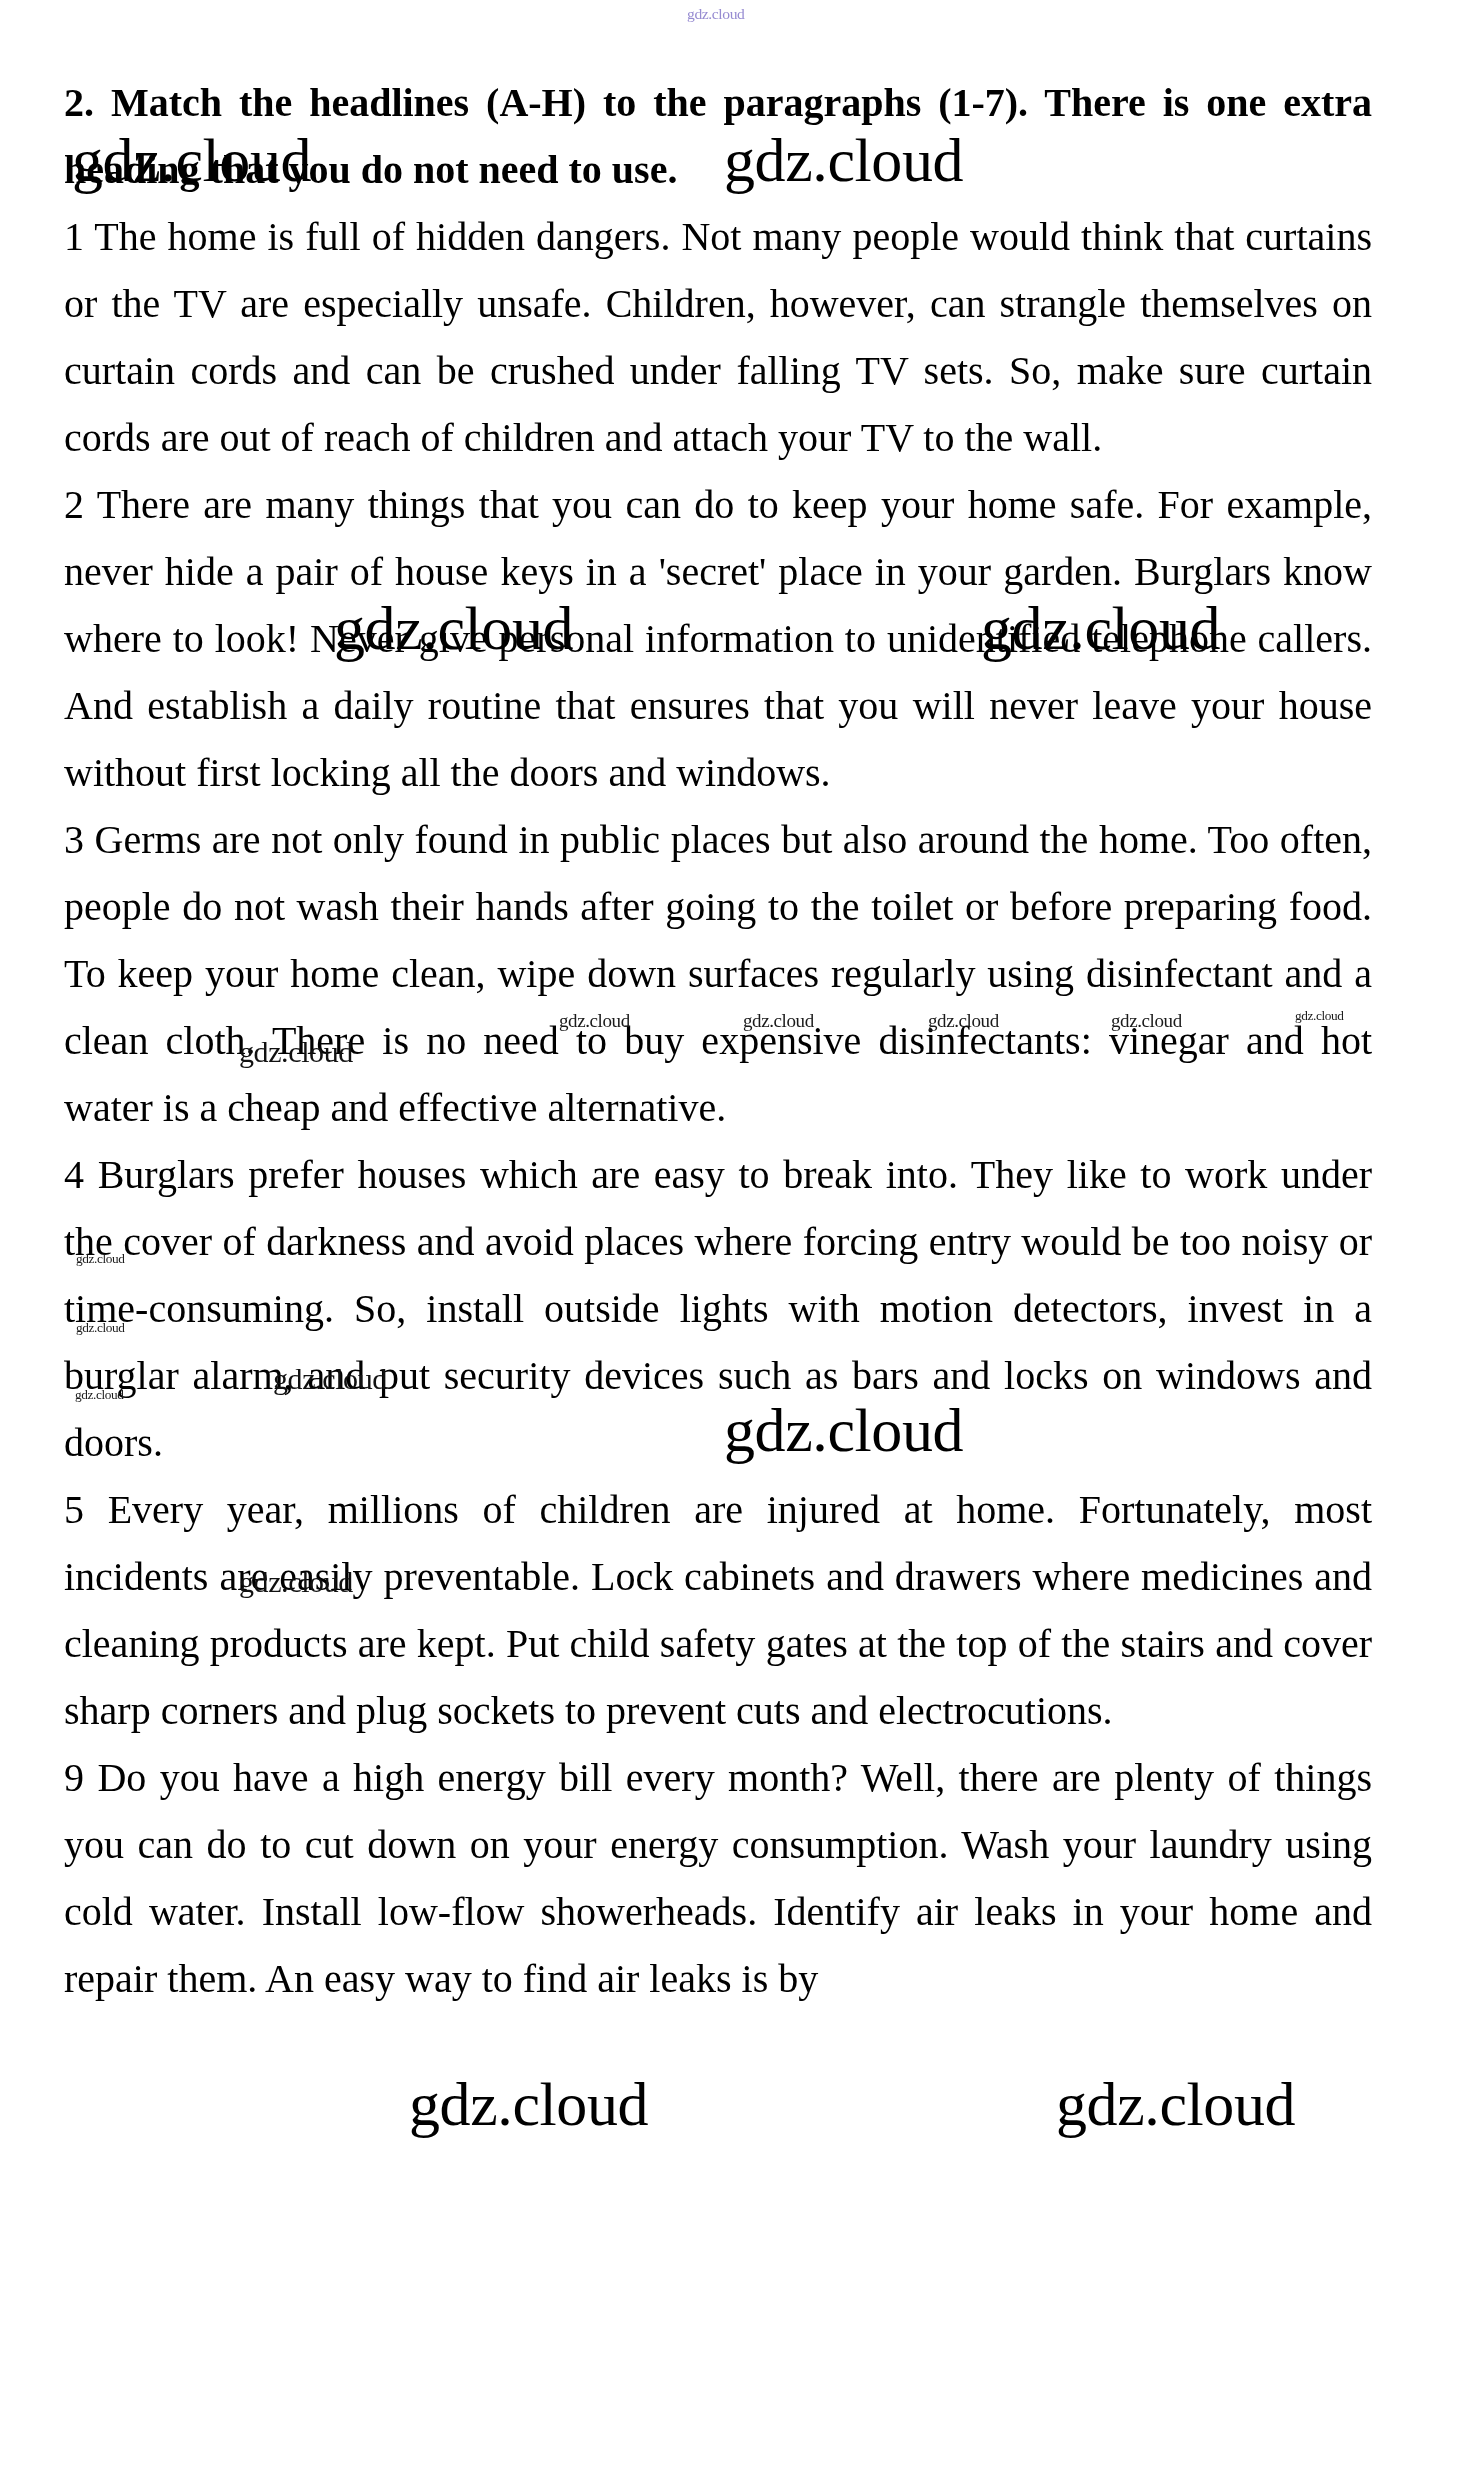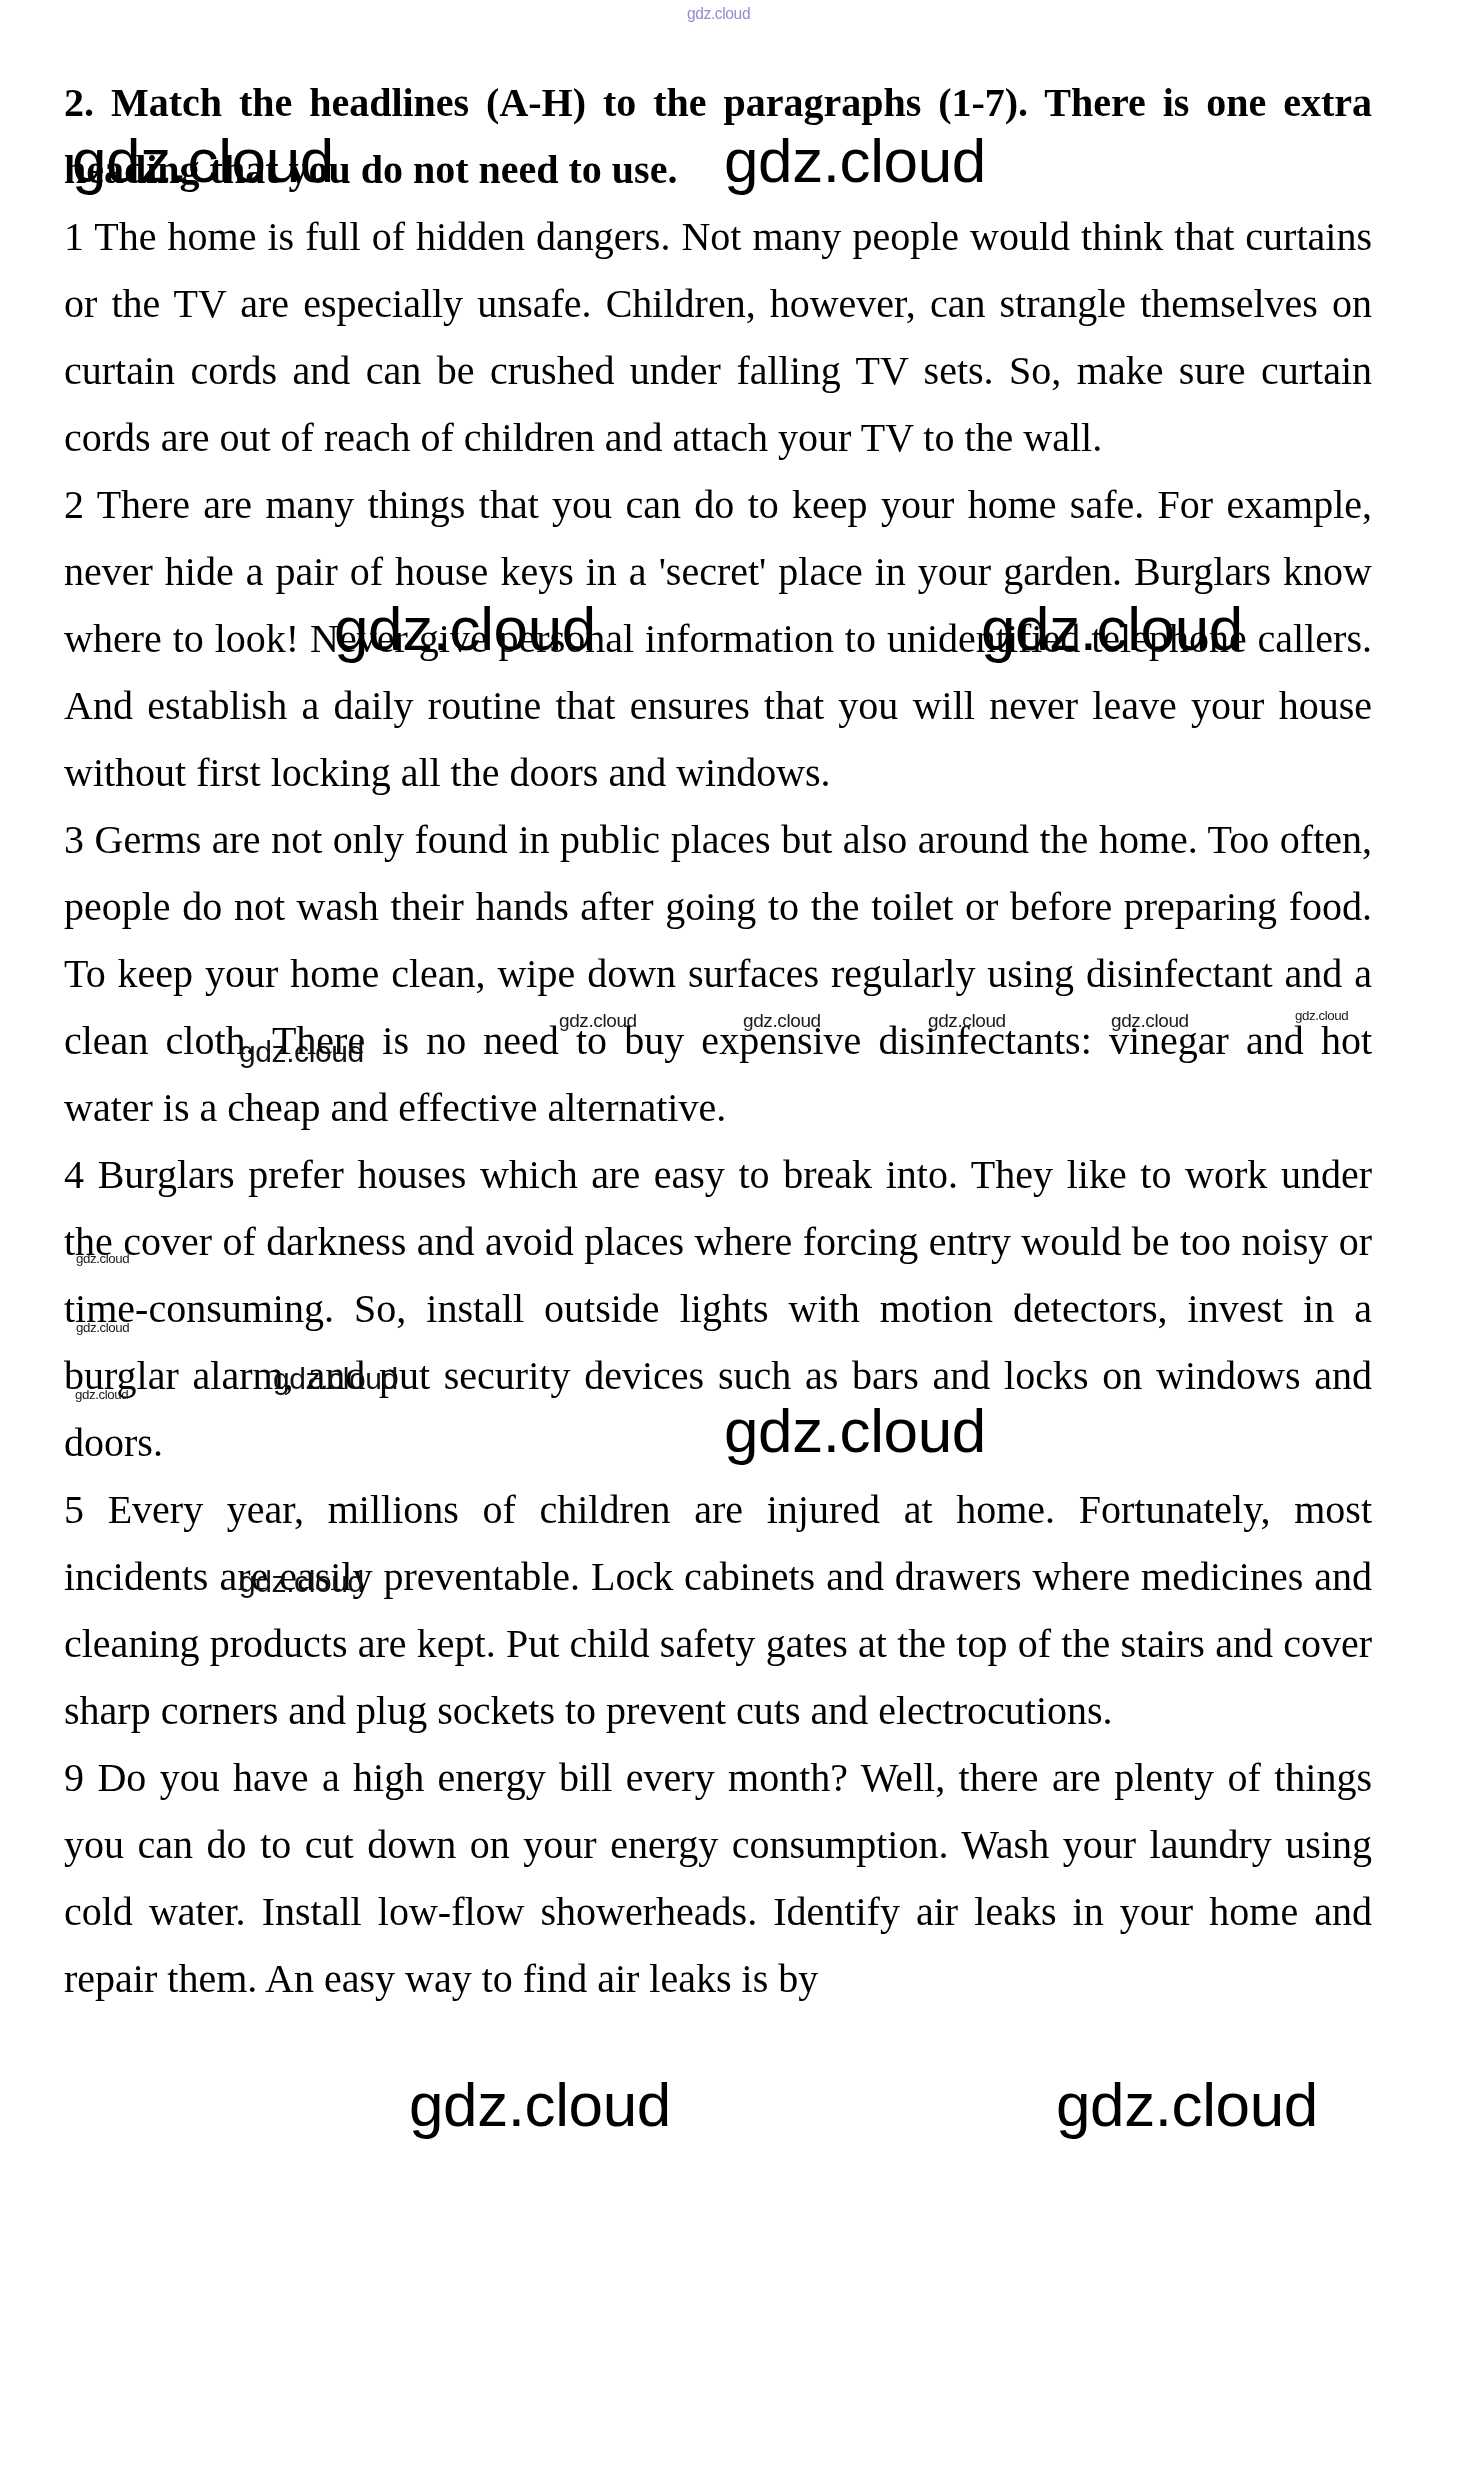--- a/index.html
+++ b/index.html
@@ -33,21 +33,21 @@
     font-size: 40px;
     line-height: 67px;
     text-align: justify;
     margin: 0;
   }
   .task {
     font-weight: bold;
   }
   .wm {
     position: absolute;
-    font-family: Liberation Sans, sans-serif;
+    font-family: Liberation Serif, serif;
     font-weight: 500;
     white-space: nowrap;
     letter-spacing: -0.4px;
     pointer-events: none;
   }
 </style>
 </head>
 <body>
 
 <div class="page">

